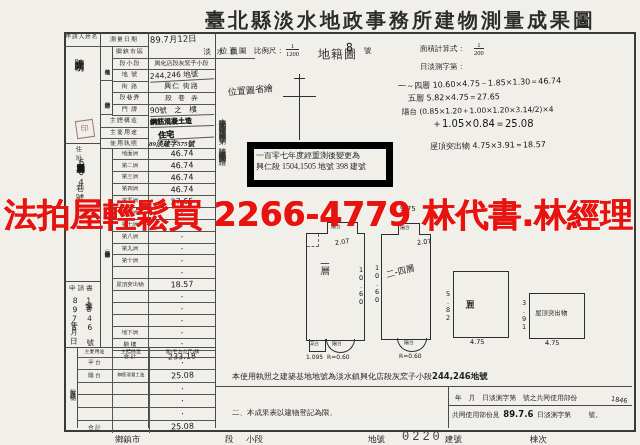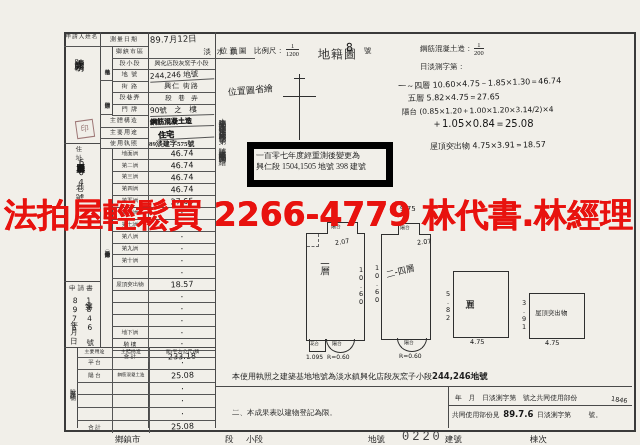--- a/index.html
+++ b/index.html
@@ -32,20 +32,21 @@
   .arow{display:flex;border-bottom:1px solid #555;}
   .arow .a1{width:35px;border-right:1px solid #555;font-size:5.5px;text-align:center;display:flex;align-items:center;justify-content:center;}
   .arow .a2{width:36px;border-right:1px solid #555;font-size:4.5px;text-align:center;line-height:1.1;display:flex;align-items:center;justify-content:center;}
   .arow .a3{flex:1;text-align:center;font-size:8px;display:flex;align-items:center;justify-content:center;}
 </style>
 </head>
 <body>
 
 <div class="page">
 
+  <div class="abs title" style="left:205px;top:7px;">臺北縣淡水地政事務所建物測量成果圖</div>
 
   <div class="abs" style="left:64px;top:32px;width:568px;height:396px;border:2px solid #3a3a3a;"></div>
 
   <div class="line" style="left:100px;top:32px;width:1px;height:315px;"></div>
   <div class="line" style="left:112px;top:46px;width:1px;height:69px;"></div>
   <div class="line" style="left:112px;top:148px;width:1px;height:280px;"></div>
   <div class="line" style="left:148px;top:32px;width:1px;height:396px;"></div>
   <div class="line" style="left:215px;top:32px;width:1px;height:396px;"></div>
   <div class="line" style="left:77px;top:347px;width:1px;height:81px;"></div>
   <div class="line" style="left:64px;top:143px;width:36px;height:1px;"></div>
@@ -74,21 +75,21 @@
   <div class="abs cell-label" style="left:112px;top:92px;width:36px;height:11.5px;line-height:11.5px;border-bottom:1px solid #555;">段巷弄</div>
   <div class="abs" style="left:148px;top:92px;width:67px;height:11.5px;line-height:11.5px;text-align:center;font-size:6.5px;border-bottom:1px solid #555;">段　巷　弄</div>
   <div class="abs cell-label" style="left:112px;top:103.5px;width:36px;height:11.5px;line-height:11.5px;border-bottom:1px solid #555;">門 牌</div>
   <div class="abs hw" style="left:150px;top:104.5px;font-size:7.5px;transform:rotate(-2deg);border-bottom:1px solid #555;width:64px;height:10px;">90號　之　樓</div>
 
   <div class="abs cell-label" style="left:100px;top:115px;width:48px;height:11.5px;line-height:11.5px;border-bottom:1px solid #555;">主體構造</div>
   <div class="abs hw" style="left:150px;top:116px;font-size:7px;font-weight:bold;transform:rotate(-2deg);text-shadow:0.4px 0.4px 0 #333;border-bottom:1px solid #555;width:64px;height:10px;">鋼筋混凝土造</div>
   <div class="abs cell-label" style="left:100px;top:126.5px;width:48px;height:11.5px;line-height:11.5px;border-bottom:1px solid #555;">主要用途</div>
   <div class="abs hw" style="left:158px;top:127.5px;font-size:8px;font-weight:bold;transform:rotate(-3deg);text-shadow:0.4px 0.4px 0 #333;border-bottom:1px solid #555;width:56px;height:10px;">住宅</div>
   <div class="abs cell-label" style="left:100px;top:138px;width:48px;height:10px;line-height:10px;border-bottom:1px solid #555;">使用執照</div>
-  <div class="abs" style="left:149px;top:138.5px;font-size:7px;font-weight:bold;border-bottom:1px solid #555;width:65px;height:9px;">89淡建字575號</div>
+  <div class="abs" style="left:149px;top:138.5px;font-size:7px;font-weight:bold;border-bottom:1px solid #555;width:65px;height:9px;font-style:italic;">89淡建字575號</div>
 
   <div class="abs cell-label" style="left:66px;top:145px;width:32px;font-size:6.5px;letter-spacing:6px;">住　址</div>
   <div class="abs hw vtext" style="left:74px;top:157px;height:122px;font-size:8.5px;transform:rotate(1.5deg);">台北縣三重市重陽路60巷4號</div>
 
   <div class="abs cell-label" style="left:66px;top:284px;width:32px;font-size:6.5px;letter-spacing:2px;">申請書</div>
   <div class="abs hw vtext" style="left:69px;top:296px;height:48px;font-size:7.5px;transform:rotate(2deg);">89年7月6日</div>
   <div class="abs hw vtext" style="left:84px;top:296px;height:48px;font-size:7.5px;transform:rotate(-2deg);">字第1846號</div>
 
   <div class="abs vtext cell-label" style="left:101px;top:150px;width:11px;height:194px;font-size:5.5px;letter-spacing:0;">建物面積（平方公尺）</div>
   <div class="abs" id="floor-rows" style="left:112px;top:148px;width:103px;height:197px;">
@@ -210,21 +211,21 @@
   <div class="abs" style="left:220px;top:46px;font-size:7.5px;letter-spacing:2px;">位置圖</div>
   <div class="abs" style="left:254px;top:46px;font-size:7.5px;">比例尺：</div>
   <div class="abs frac" style="left:286px;top:42px;">
     <span class="num">1</span>
     <span>1200</span>
   </div>
   <div class="abs" style="left:318px;top:46px;font-size:12px;letter-spacing:1px;font-family:Liberation Mono, monospace;">地籍圖</div>
   <div class="abs hw" style="left:346px;top:41px;font-size:11px;transform:rotate(-4deg);">8</div>
   <div class="abs" style="left:364px;top:46px;font-size:7.5px;">號</div>
 
-  <div class="abs" style="left:420px;top:44px;font-size:7.5px;">鋼筋混凝土造：</div>
+  <div class="abs" style="left:420px;top:44px;font-size:7.5px;">面積計算式：</div>
   <div class="abs frac" style="left:474px;top:41px;">
     <span class="num">1</span>
     <span>200</span>
   </div>
   <div class="abs" style="left:420px;top:62px;font-size:7.5px;">日淡測字第：</div>
   <div class="abs hw" style="left:398px;top:78px;font-size:8px;transform:rotate(-2deg);">一～四層 10.60×4.75－1.85×1.30＝46.74</div>
   <div class="abs hw" style="left:408px;top:92px;font-size:8px;transform:rotate(-1deg);">五層 5.82×4.75＝27.65</div>
   <div class="abs hw" style="left:402px;top:106px;font-size:7.5px;transform:rotate(-1deg);">陽台 (0.85×1.20＋1.00×1.20×3.14/2)×4</div>
   <div class="abs hw" style="left:432px;top:117px;font-size:10px;">＋1.05×0.84＝25.08</div>
   <div class="abs hw" style="left:430px;top:140px;font-size:8px;transform:rotate(-1deg);">屋頂突出物 4.75×3.91＝18.57</div>

